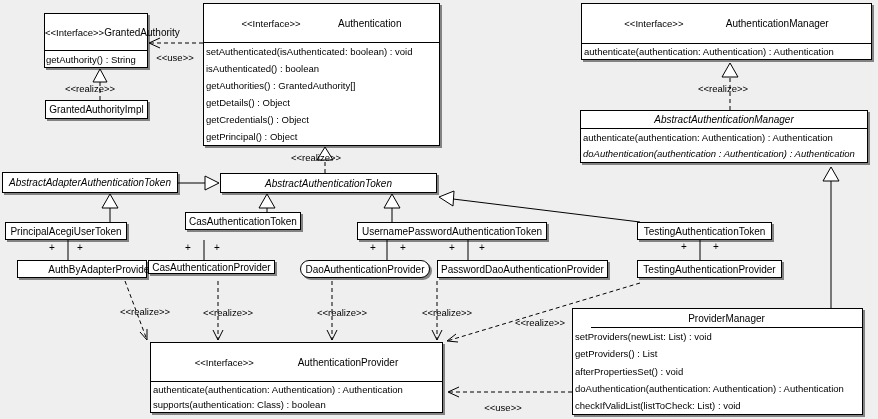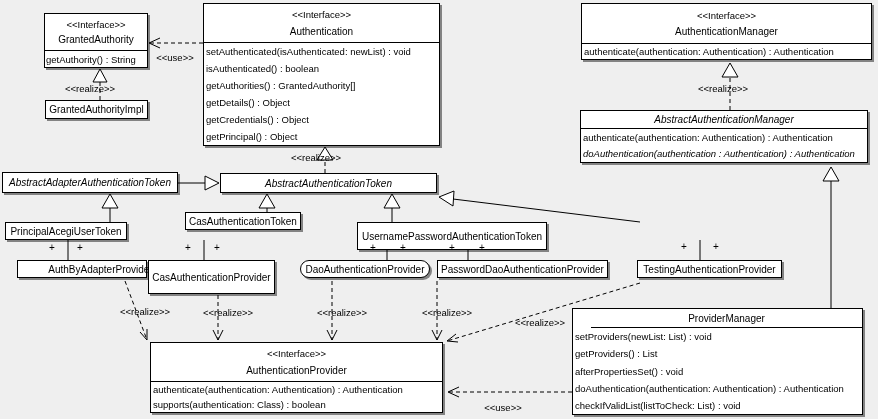--- a/index.html
+++ b/index.html
@@ -4,21 +4,21 @@
 <style>
   html,body{margin:0;padding:0;}
   body{font-family:"Liberation Sans",sans-serif;}
   .canvas{position:relative;width:878px;height:419px;background:#efefef;overflow:hidden;}
   svg.wires{position:absolute;left:0;top:0;z-index:1;}
   .solid{stroke:#000;stroke-width:1;fill:none;}
   .dash{stroke:#000;stroke-width:1;fill:none;stroke-dasharray:4 3;}
   .tri{fill:#fff;stroke:#000;stroke-width:1;}
   .ubox{position:absolute;background:#fff;border:1px solid #000;box-shadow:2px 2px 0 rgba(0,0,0,0.45);
         z-index:2;display:flex;flex-direction:column;box-sizing:border-box;}
-  .hdr{display:flex;flex-direction:column;justify-content:space-evenly;align-items:center;flex:0 0 auto;}
+  .hdr{display:flex;flex-direction:row;justify-content:space-evenly;align-items:center;flex:0 0 auto;}
   .hdr.sep{border-bottom:1px solid #000;}
   .stereo{font-size:9.5px;color:#000;white-space:nowrap;}
   .cname{font-size:10px;color:#000;white-space:nowrap;}
   .it{font-style:italic;}
   .methods{display:flex;flex-direction:column;flex:1 1 auto;}
   .mrow{flex:1 1 auto;display:flex;align-items:center;font-size:9.5px;color:#000;
         white-space:nowrap;padding-left:2px;overflow:visible;}
   .nameonly{justify-content:center;align-items:center;display:flex;}
   .elabel{position:absolute;z-index:3;font-size:9.5px;color:#000;white-space:nowrap;
           transform:translate(-50%,-50%);}
@@ -129,21 +129,21 @@
   <div class="ubox nameonly" style="left:45px;top:100px;width:103px;height:19px;">
     <span class="cname">GrantedAuthorityImpl</span>
   </div>
 
   <div class="ubox" style="left:203px;top:3px;width:237px;height:143px;">
     <div class="hdr sep" style="height:38px;">
       <span class="stereo">&lt;&lt;Interface&gt;&gt;</span>
       <span class="cname">Authentication</span>
     </div>
     <div class="methods">
-      <div class="mrow">setAuthenticated(isAuthenticated: newList) : void</div>
+      <div class="mrow">setAuthenticated(isAuthenticated: boolean) : void</div>
       <div class="mrow">isAuthenticated() : boolean</div>
       <div class="mrow">getAuthorities() : GrantedAuthority[]</div>
       <div class="mrow">getDetails() : Object</div>
       <div class="mrow">getCredentials() : Object</div>
       <div class="mrow">getPrincipal() : Object</div>
     </div>
   </div>
 
   <div class="ubox" style="left:581px;top:3px;width:291px;height:57px;">
     <div class="hdr sep" style="height:39px;">
@@ -172,28 +172,31 @@
   <div class="ubox nameonly" style="left:220px;top:173px;width:217px;height:20px;">
     <span class="cname it">AbstractAuthenticationToken</span>
   </div>
 
   <div class="ubox nameonly" style="left:5px;top:222px;width:122px;height:18px;">
     <span class="cname">PrincipalAcegiUserToken</span>
   </div>
   <div class="ubox nameonly" style="left:157px;top:212px;width:116px;height:18px;margin-left:28px;">
     <span class="cname">CasAuthenticationToken</span>
   </div>
-  <div class="ubox nameonly" style="left:357px;top:222px;width:190px;height:28px;">
+  <div class="ubox nameonly" style="left:357px;top:222px;width:190px;height:18px;">
     <span class="cname">UsernamePasswordAuthenticationToken</span>
+  </div>
+  <div class="ubox nameonly" style="left:637px;top:222px;width:135px;height:18px;">
+    <span class="cname">TestingAuthenticationToken</span>
   </div>
 
   <div class="ubox nameonly" style="left:17px;top:260px;width:130px;height:18px;padding-left:37px;">
     <span class="cname">AuthByAdapterProvider</span>
   </div>
-  <div class="ubox nameonly" style="left:148px;top:260px;width:127px;height:34px;">
+  <div class="ubox nameonly" style="left:148px;top:260px;width:127px;height:14px;">
     <span class="cname">CasAuthenticationProvider</span>
   </div>
   <div class="ubox nameonly" style="left:300px;top:260px;width:130px;height:18px;border-radius:9px;">
     <span class="cname">DaoAuthenticationProvider</span>
   </div>
   <div class="ubox nameonly" style="left:437px;top:260px;width:171px;height:18px;">
     <span class="cname">PasswordDaoAuthenticationProvider</span>
   </div>
   <div class="ubox nameonly" style="left:637px;top:260px;width:145px;height:18px;">
     <span class="cname">TestingAuthenticationProvider</span>

